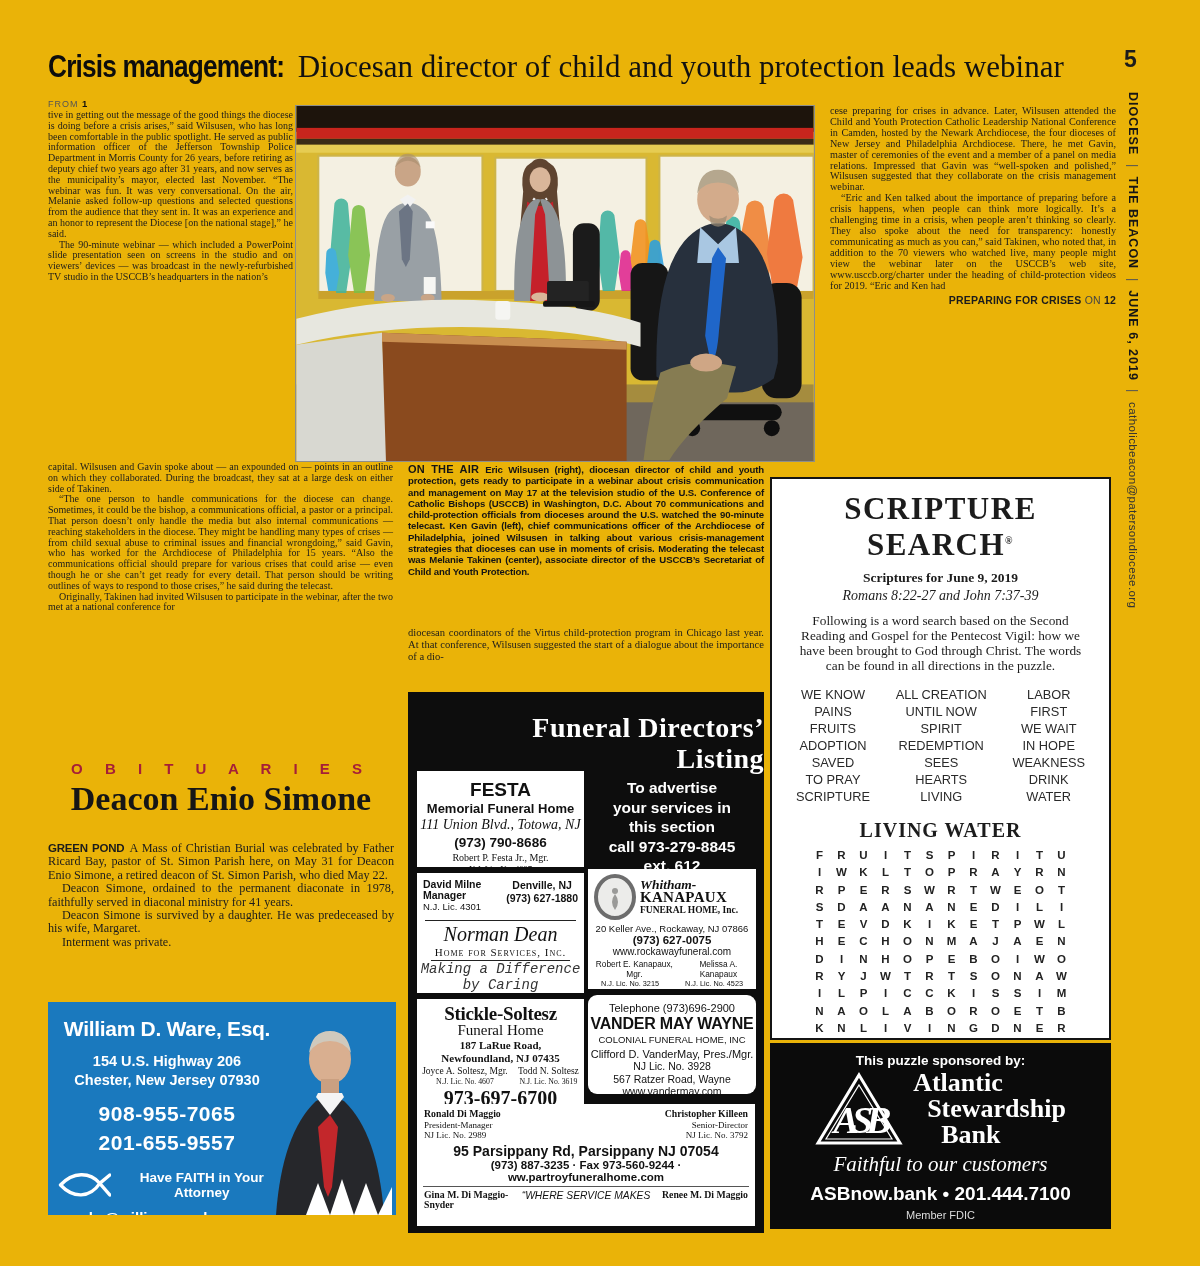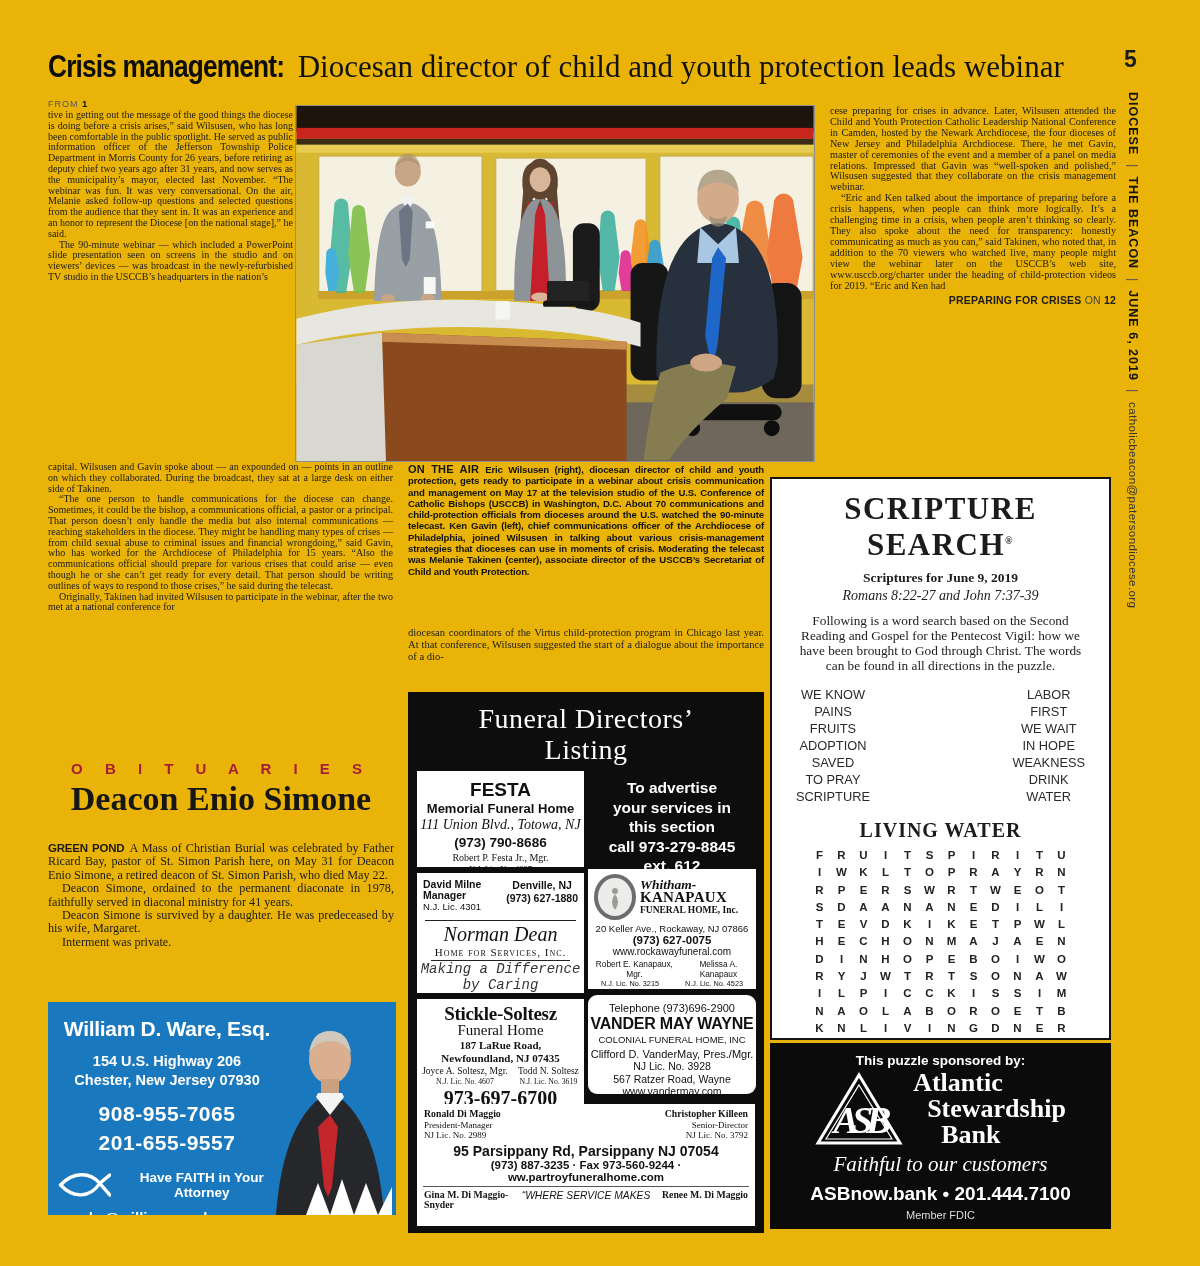--- a/index.html
+++ b/index.html
@@ -92,21 +92,21 @@
   .w-name { margin-top:15px; font-size:21px; letter-spacing:-.3px; }
   .w-addr { margin-top:11px; font-size:14.5px; line-height:19px; }
   .w-phone { margin-top:9px; font-size:21px; line-height:29px; letter-spacing:.5px; }
   .w-faith { display:flex; align-items:center; justify-content:flex-start; gap:6px; margin:13px 0 0 10px; font-size:13.5px; }
   .w-email { margin-top:9px; font-size:15px; }
   .ware-man { position:absolute; right:2px; bottom:0; }
   .starburst { position:absolute; right:4px; bottom:0; }
 
   
   .funeral { left:408px; top:692px; width:356px; height:541px; background:#0d0d0d; color:#fff; }
-  .f-title { padding-top:11px; text-align:center; font-size:28px; font-weight:400; line-height:31px; letter-spacing:.5px; }
+  .f-title { padding-top:20px; text-align:right; font-size:28px; font-weight:700; line-height:31px; letter-spacing:.5px; }
   .fbox { position:absolute; background:#fff; color:#111; text-align:center; overflow:hidden; }
   .f-festa { left:9px; top:79px; width:167px; height:96px; }
   .festa-name { margin-top:8px; font-family:"Liberation Sans",sans-serif; font-weight:700; font-size:19px; }
   .festa-sub { font-family:"Liberation Sans",sans-serif; font-weight:700; font-size:13px; }
   .festa-addr { font-style:italic; font-size:14px; margin-top:1px; }
   .festa-phone { font-family:"Liberation Sans",sans-serif; font-weight:700; font-size:13.5px; margin-top:2px; }
   .festa-mgr { font-size:10px; margin-top:2px; }
   .festa-lic { font-size:8.5px; margin-top:1px; }
   .f-adv { position:absolute; left:180px; top:86px; width:168px; text-align:center; font-family:"Liberation Sans",sans-serif; font-weight:700; font-size:15.5px; line-height:19.5px; }
   .f-norman { left:9px; top:181px; width:167px; height:120px; }
@@ -455,20 +455,29 @@
       <div>
           <div>WE KNOW</div>
           <div>PAINS</div>
           <div>FRUITS</div>
           <div>ADOPTION</div>
           <div>SAVED</div>
           <div>TO PRAY</div>
           <div>SCRIPTURE</div>
         </div>
       <div>
+          <div>ALL CREATION</div>
+          <div>UNTIL NOW</div>
+          <div>SPIRIT</div>
+          <div>REDEMPTION</div>
+          <div>SEES</div>
+          <div>HEARTS</div>
+          <div>LIVING</div>
+        </div>
+      <div>
           <div>LABOR</div>
           <div>FIRST</div>
           <div>WE WAIT</div>
           <div>IN HOPE</div>
           <div>WEAKNESS</div>
           <div>DRINK</div>
           <div>WATER</div>
         </div>
     </div>
     <div class="ws-title">LIVING WATER</div>

